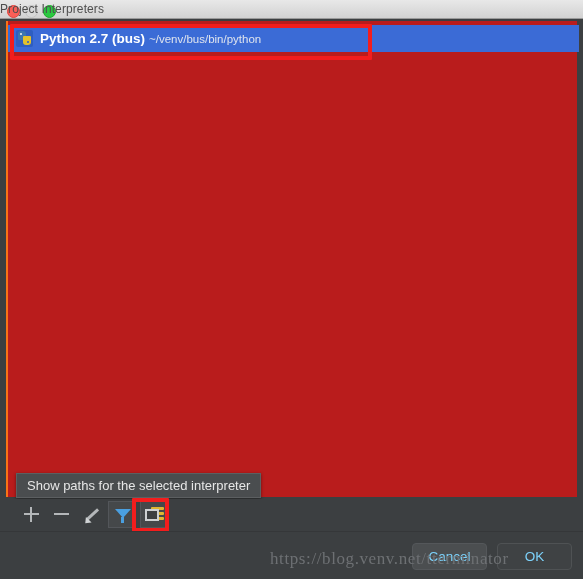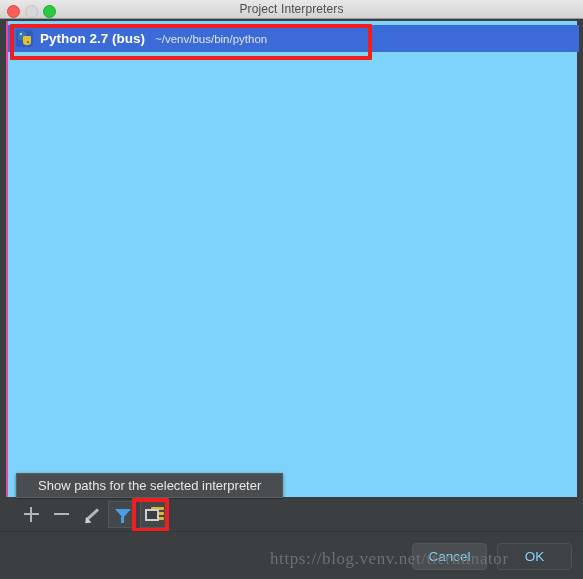--- a/index.html
+++ b/index.html
@@ -42,35 +42,35 @@
   }
   .traffic.close   { left: 7px;  background: #fa5f57; border: 1px solid #e0443e; }
   .traffic.min     { left: 25px; background: #d8d8d8; border: 1px solid #c4c4c4; }
   .traffic.zoom    { left: 43px; background: #2bc840; border: 1px solid #1aab29; }
 
   .title-text {
     position: absolute;
     left: 0; top: 0;
     width: 583px;
     line-height: 18px;
-    text-align: center;
+    text-align: left;
     font-size: 12px;
     color: #4e4e4e;
     letter-spacing: 0.1px;
   }
 
   
   .list-panel {
     position: absolute;
     left: 6px;
     top: 21px;
     width: 571px;
     height: 476px;
-    background: #7dd3fc;
-    border-left: 2px solid #ec4899;
+    background: #b91c1c;
+    border-left: 2px solid #f97316;
     box-sizing: border-box;
   }
 
   .list-row {
     position: absolute;
     left: 0;
     top: 4px;
     width: 571px;
     height: 27px;
     background: #3b6bd6;
@@ -119,21 +119,21 @@
   }
   .row-name {
     font-size: 13.5px;
     font-weight: bold;
     color: #ffffff;
     white-space: nowrap;
   }
   .row-path {
     font-size: 11.5px;
     color: #dfe4ee;
-    margin-left: 10px;
+    margin-left: 4px;
     white-space: nowrap;
   }
 
   
   .callout-row {
     position: absolute;
     left: 10px;
     top: 24px;
     width: 362px;
     height: 36px;
@@ -143,21 +143,21 @@
     pointer-events: none;
   }
 
   
   .tooltip {
     position: absolute;
     left: 16px;
     top: 473px;
     height: 25px;
     line-height: 23px;
-    padding: 0 21px;
+    padding: 0 10px;
     background: #4a4d4f;
     border: 1px solid #5c5f61;
     box-sizing: border-box;
     font-size: 13px;
     color: #e6e6e6;
     white-space: nowrap;
     box-shadow: 0 1px 3px rgba(0,0,0,0.45);
   }
 
   

